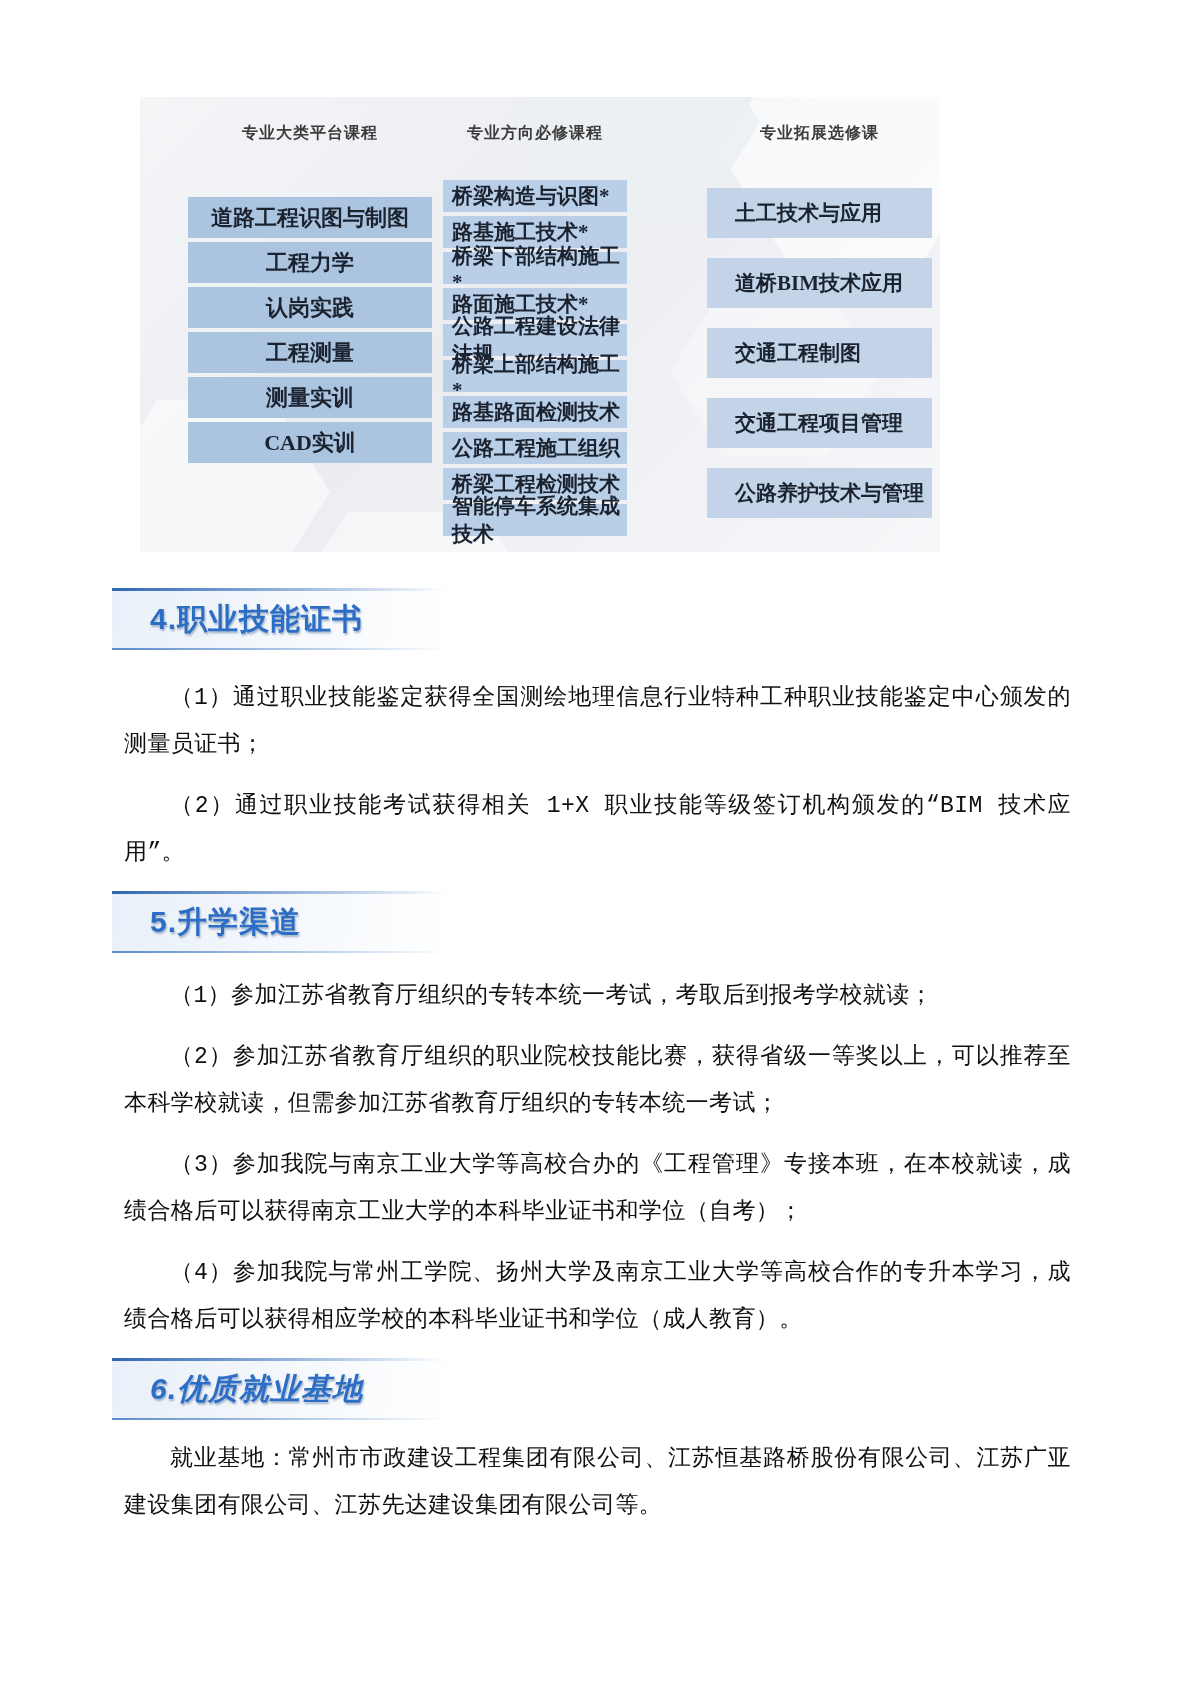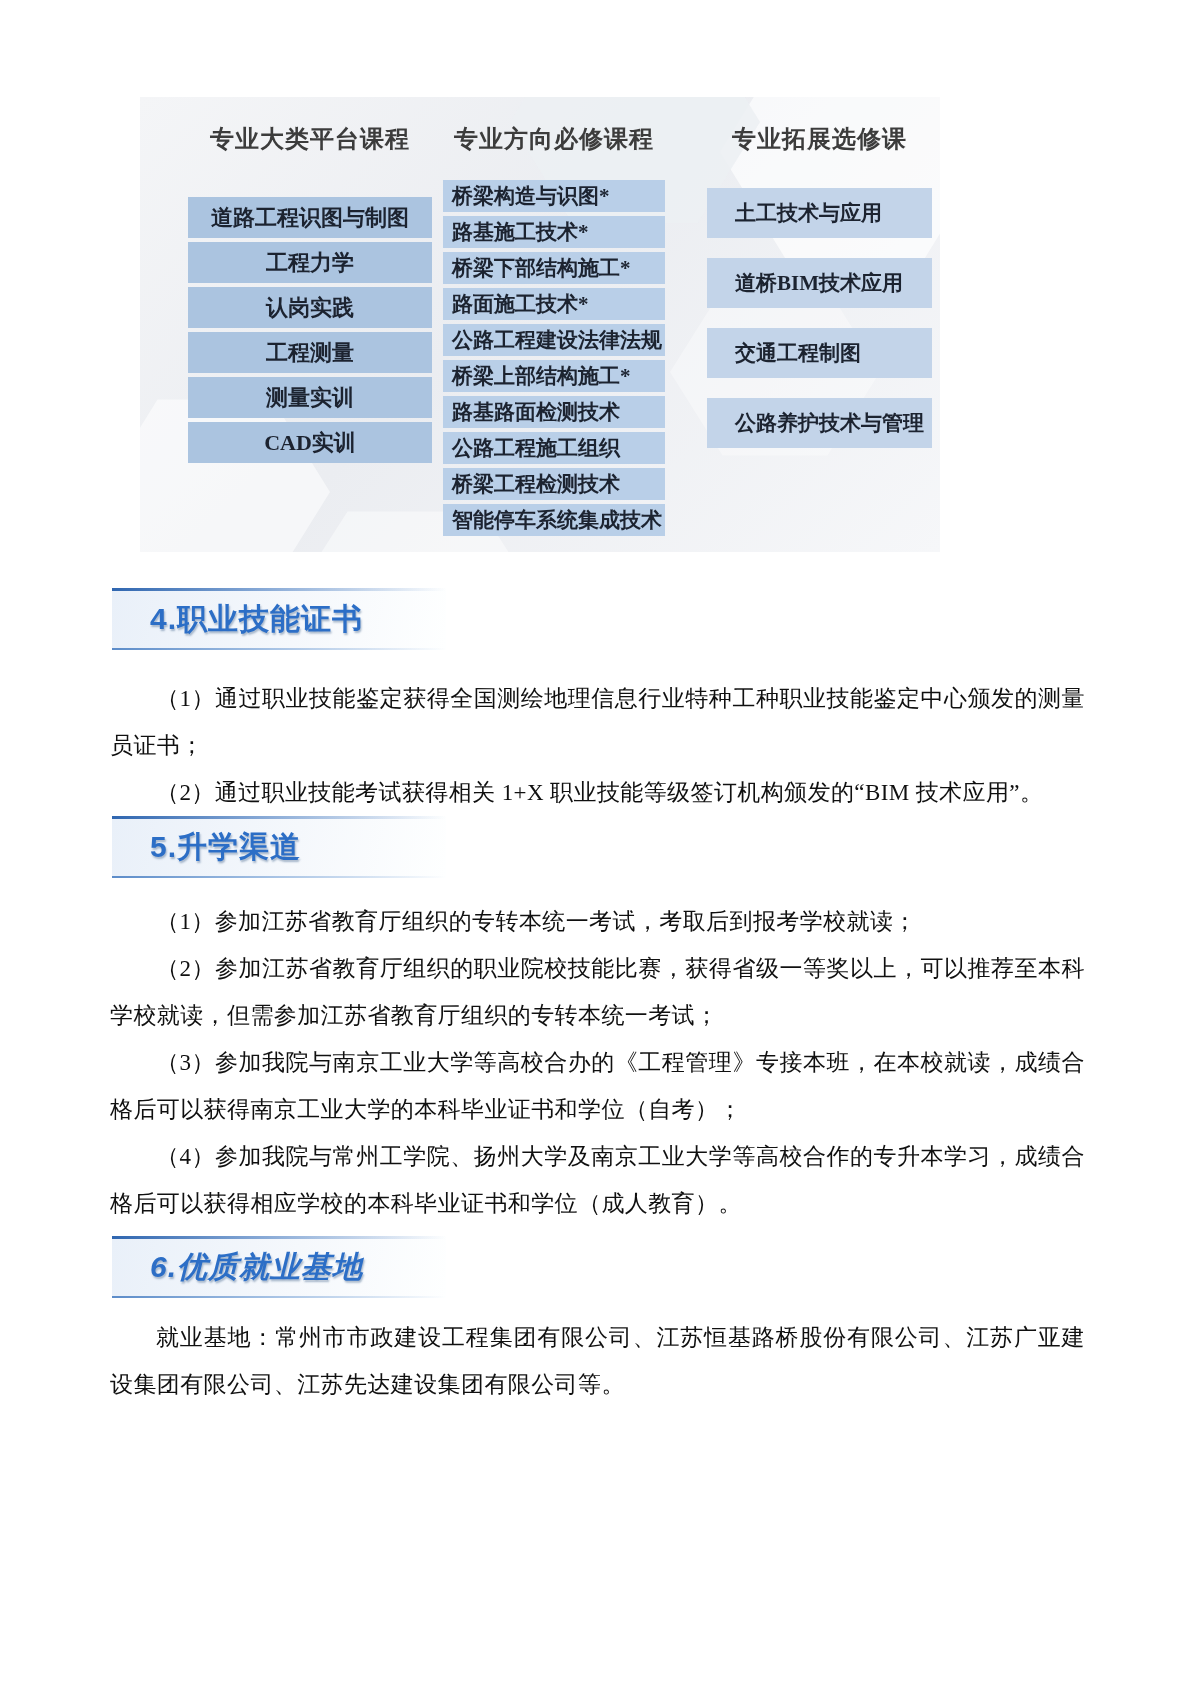--- a/index.html
+++ b/index.html
@@ -21,26 +21,26 @@
     clip-path:polygon(25% 6%,75% 6%,100% 50%,75% 94%,25% 94%,0 50%);
   }
   .hex-1{left:-40px;top:290px;width:230px;height:210px;background:rgba(255,255,255,0.55);}
   .hex-2{left:140px;top:400px;width:270px;height:240px;background:rgba(255,255,255,0.45);}
   .hex-3{right:-50px;top:-70px;width:270px;height:250px;background:rgba(255,255,255,0.65);}
   .hex-4{left:370px;top:-90px;width:250px;height:230px;background:rgba(236,239,243,0.9);}
   .hex-5{right:60px;top:180px;width:210px;height:190px;background:rgba(255,255,255,0.35);}
 
   .dcol{position:absolute;top:0;height:100%;}
   .dcol-1{left:48px;width:244px;}
-  .dcol-2{left:303px;width:222px;}
+  .dcol-2{left:303px;width:184px;}
   .dcol-3{left:567px;width:225px;}
   .dcol-header{
     position:absolute;top:26px;left:-15px;right:-15px;text-align:center;
     font-family:"Liberation Sans","DejaVu Sans",sans-serif;
-    font-weight:700;font-size:24px;color:#3c3c3c;letter-spacing:1px;
+    font-weight:700;font-size:16px;color:#3c3c3c;letter-spacing:1px;
   }
   .boxes{position:absolute;left:0;right:0;display:flex;flex-direction:column;gap:4px;}
   .dcol-1 .boxes{top:100px;}
   .dcol-2 .boxes{top:83px;}
   .dcol-3 .boxes{top:91px;gap:20px;}
   .box{
     display:flex;align-items:center;
     font-weight:700;color:#1c2330;font-size:21px;
   }
   .dcol-1 .box{height:41px;justify-content:center;background:#abc4e0;font-size:22px;}
@@ -70,22 +70,22 @@
     white-space:nowrap;
   }
   .band-4{margin-top:588px;}
   .band-5{}
   .band-6{margin-top:9px;font-style:italic;}
 
   .pblock-4{margin-top:25px;}
   .pblock-5{margin-top:20px;}
   .pblock-6{margin-top:16px;}
   .para{
-    margin:0;font-size:23px;line-height:47px;color:#101010;
-    text-align:justify;text-indent:2em;letter-spacing:0.4px;
+    margin:14px;font-size:23px;line-height:47px;color:#101010;
+    text-align:justify;text-indent:2em;letter-spacing:0.4px;font-family:Liberation Mono, monospace;
   }
 </style>
 </head>
 <body>
 
 <div class="page">
 
   <div class="diagram">
     <div class="hex hex-1"></div>
     <div class="hex hex-2"></div>
@@ -120,20 +120,21 @@
         <div class="box">智能停车系统集成技术</div>
       </div>
     </div>
 
     <div class="dcol dcol-3">
       <div class="dcol-header">专业拓展选修课</div>
       <div class="boxes">
         <div class="box">土工技术与应用</div>
         <div class="box">道桥BIM技术应用</div>
         <div class="box">交通工程制图</div>
+        <div class="box">交通工程项目管理</div>
         <div class="box">公路养护技术与管理</div>
       </div>
     </div>
   </div>
 
   <div class="content">
 
     <div class="band band-4">
       <span class="band-title">4.职业技能证书</span>
     </div>

